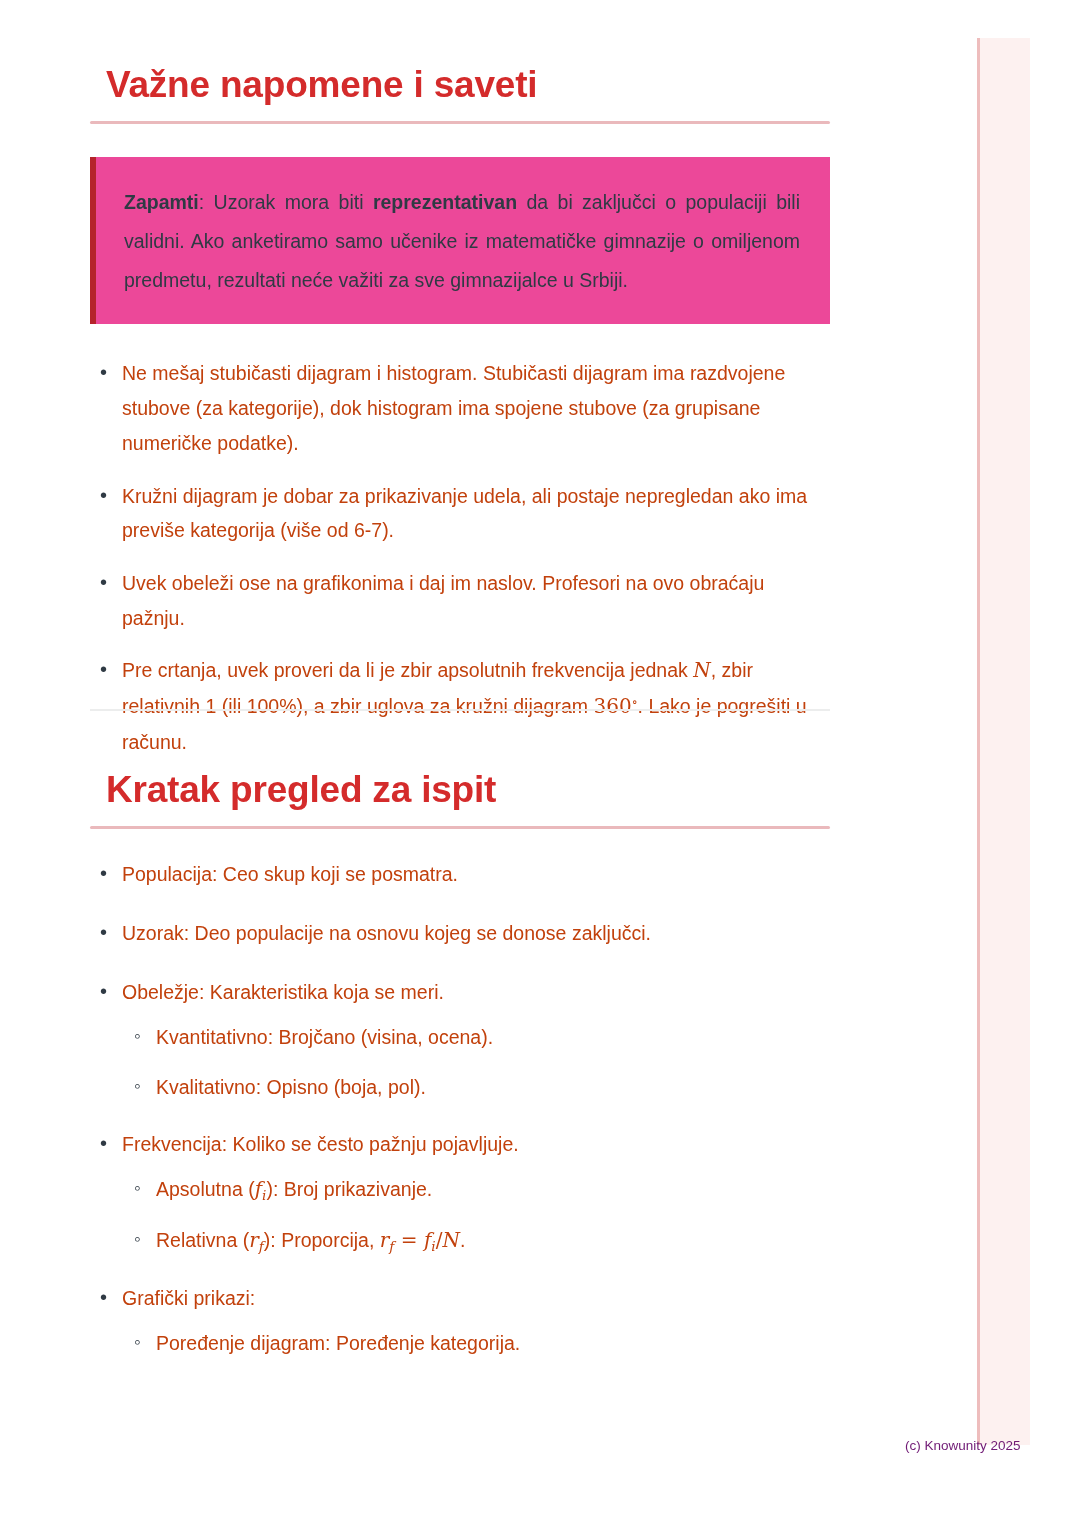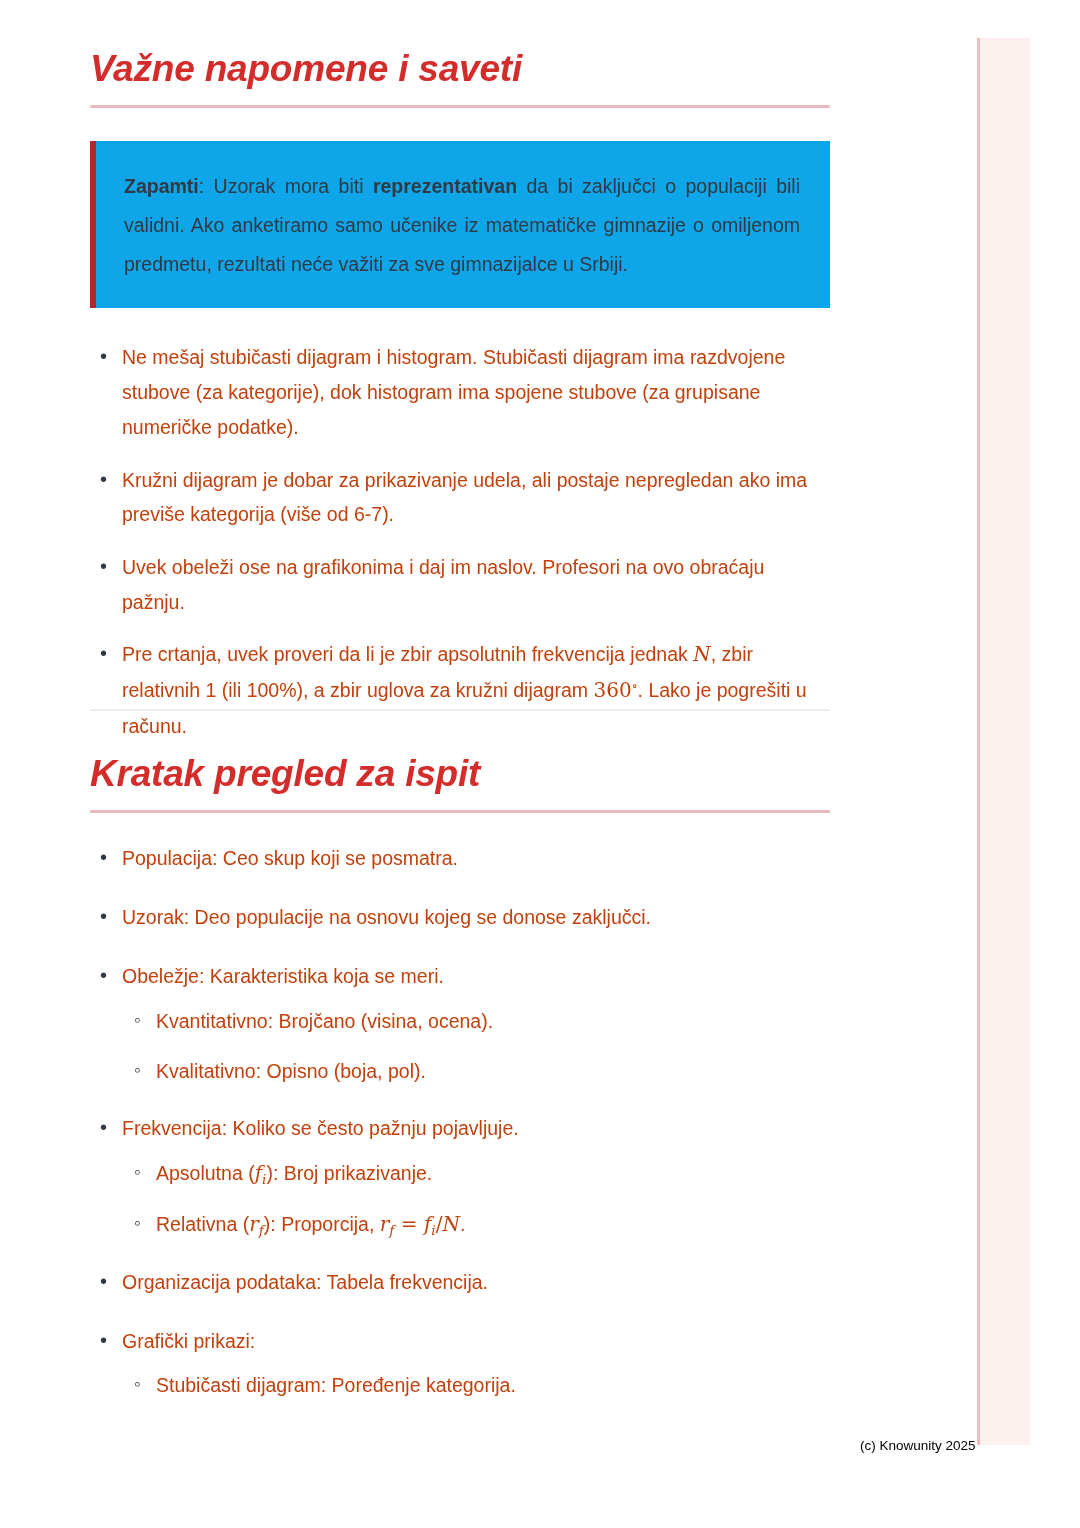--- a/index.html
+++ b/index.html
@@ -32,41 +32,40 @@
     position: absolute;
     left: 0;
     top: 0;
     width: 940px;
     padding: 0;
   }
 
   .section { position: relative; }
 
   h1.section-title {
-    margin: 0;
+    margin: 16px;
     padding: 0;
     font-size: 37px;
     font-weight: bold;
     color: #d42b2b;
     letter-spacing: -0.2px;
     line-height: 1.12;
-    font-style: italic;
   }
 
   .title-rule {
     height: 3px;
     background: #eab9bc;
     border-radius: 2px;
     margin-top: 16px;
   }
 
   
   .callout {
     margin-top: 33px;
-    background: #0ea5e9;
+    background: #ec4899;
     border-left: 6px solid #b5232b;
     padding: 26px 30px 24px 28px;
     box-sizing: border-box;
   }
   .callout p {
     margin: 0;
     font-size: 19.5px;
     line-height: 2.0;
     text-align: justify;
     color: #2f3a44;
@@ -143,24 +142,24 @@
   }
 
   hr.divider {
     border: none;
     border-top: 2px solid #eceded;
     margin: 0;
   }
 
   .footer-note {
     position: absolute;
-    left: 860px;
+    left: 905px;
     top: 1438px;
     font-size: 13.5px;
-    color: #000000;
+    color: #701a75;
     white-space: nowrap;
   }
 </style>
 </head>
 <body>
 
 <div id="right-band"></div>
 
 <div id="page">
 
@@ -209,28 +208,25 @@
         <ul class="subbullets">
           <li>
             <b class="term"><span>Apsolutna (</span><span class="math"><span>f</span><sub>i</sub></span><span>)</span></b><span>: Broj prikazivanje.</span>
           </li>
           <li>
             <b class="term"><span>Relativna (</span><span class="math"><span>r</span><sub>f</sub></span><span>)</span></b><span>: Proporcija, </span><span class="math"><span>r</span><sub>f</sub><span class="up"> = </span><span>f</span><sub>i</sub><span class="up">/</span><span>N</span></span><span>.</span>
           </li>
         </ul>
       </li>
 
-      <li style="margin-bottom:24px;">
-        <b class="term">Organizacija podataka</b><span>: Tabela frekvencija.</span>
-      </li>
 
       <li style="margin-bottom:0;">
         <b class="term">Grafički prikazi</b><span>:</span>
         <ul class="subbullets">
-          <li><b class="term">Stubičasti dijagram</b><span>: Poređenje kategorija.</span></li>
+          <li><b class="term">Poređenje dijagram</b><span>: Poređenje kategorija.</span></li>
         </ul>
       </li>
 
     </ul>
   </div>
 
   <div class="footer-note">(c) Knowunity 2025</div>
 
 </div>
 

